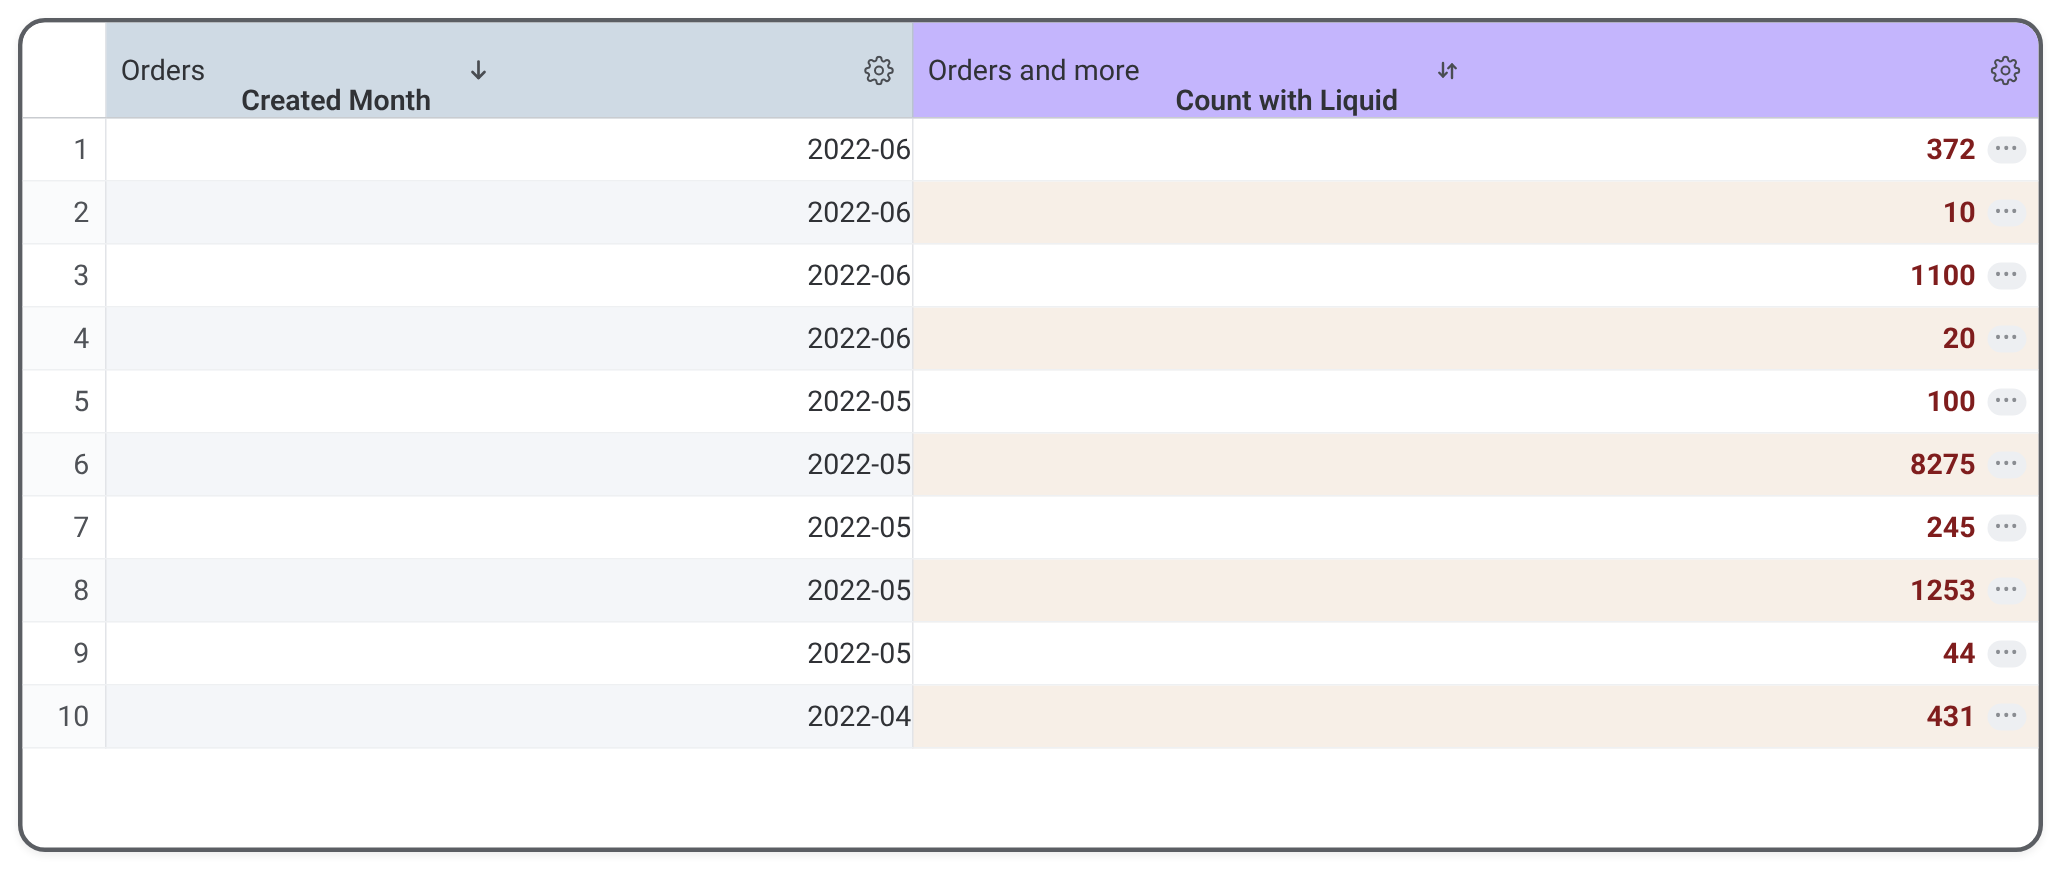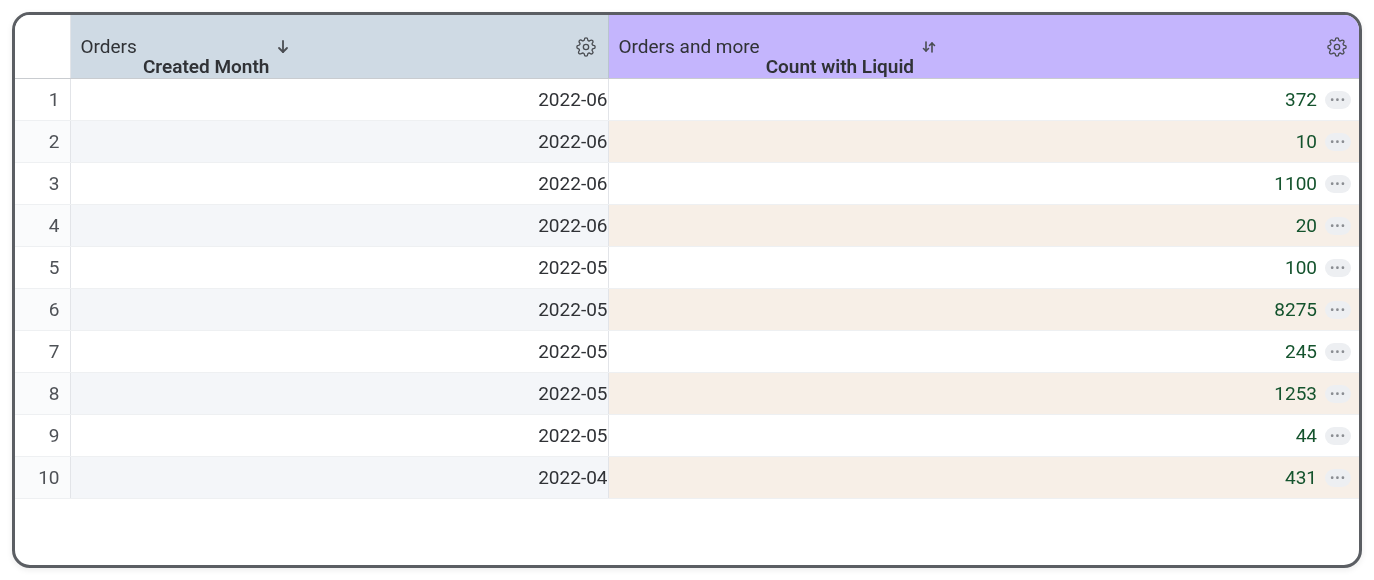--- a/index.html
+++ b/index.html
@@ -55,21 +55,21 @@
     background: #c4b5fd;
     border-right: none;
   }
   th.rownum-header {
     background: #ffffff;
     border-right: 1px solid #e2e4e8;
   }
   .hdr-inner {
     display: flex;
     align-items: center;
-    gap: 6px;
+    gap: 24px;
     padding: 0 10px;
     height: 100%;
     position: relative;
   }
   .hdr-prefix { font-weight: 400; }
   .hdr-bold   { font-weight: 600; margin-top: 40px; }
   .sort-icon, .pivot-icon {
     display: inline-flex;
     align-items: center;
     color: #4a4d52;
@@ -113,21 +113,21 @@
   }
   tbody tr.striped td.meas-cell { background: #f7efe7; }
 
   .meas-inner {
     display: flex;
     align-items: center;
     justify-content: flex-end;
     gap: 8px;
     height: 100%;
   }
-  .val { color: #14532d; }
+  .val { color: #7f1d1d; font-weight: bold; }
   .kebab {
     width: 26px; height: 18px;
     border-radius: 9px;
     background: #edeff2;
     display: inline-flex;
     align-items: center;
     justify-content: center;
     color: #8a8d92;
     font-size: 13px;
     line-height: 1;

